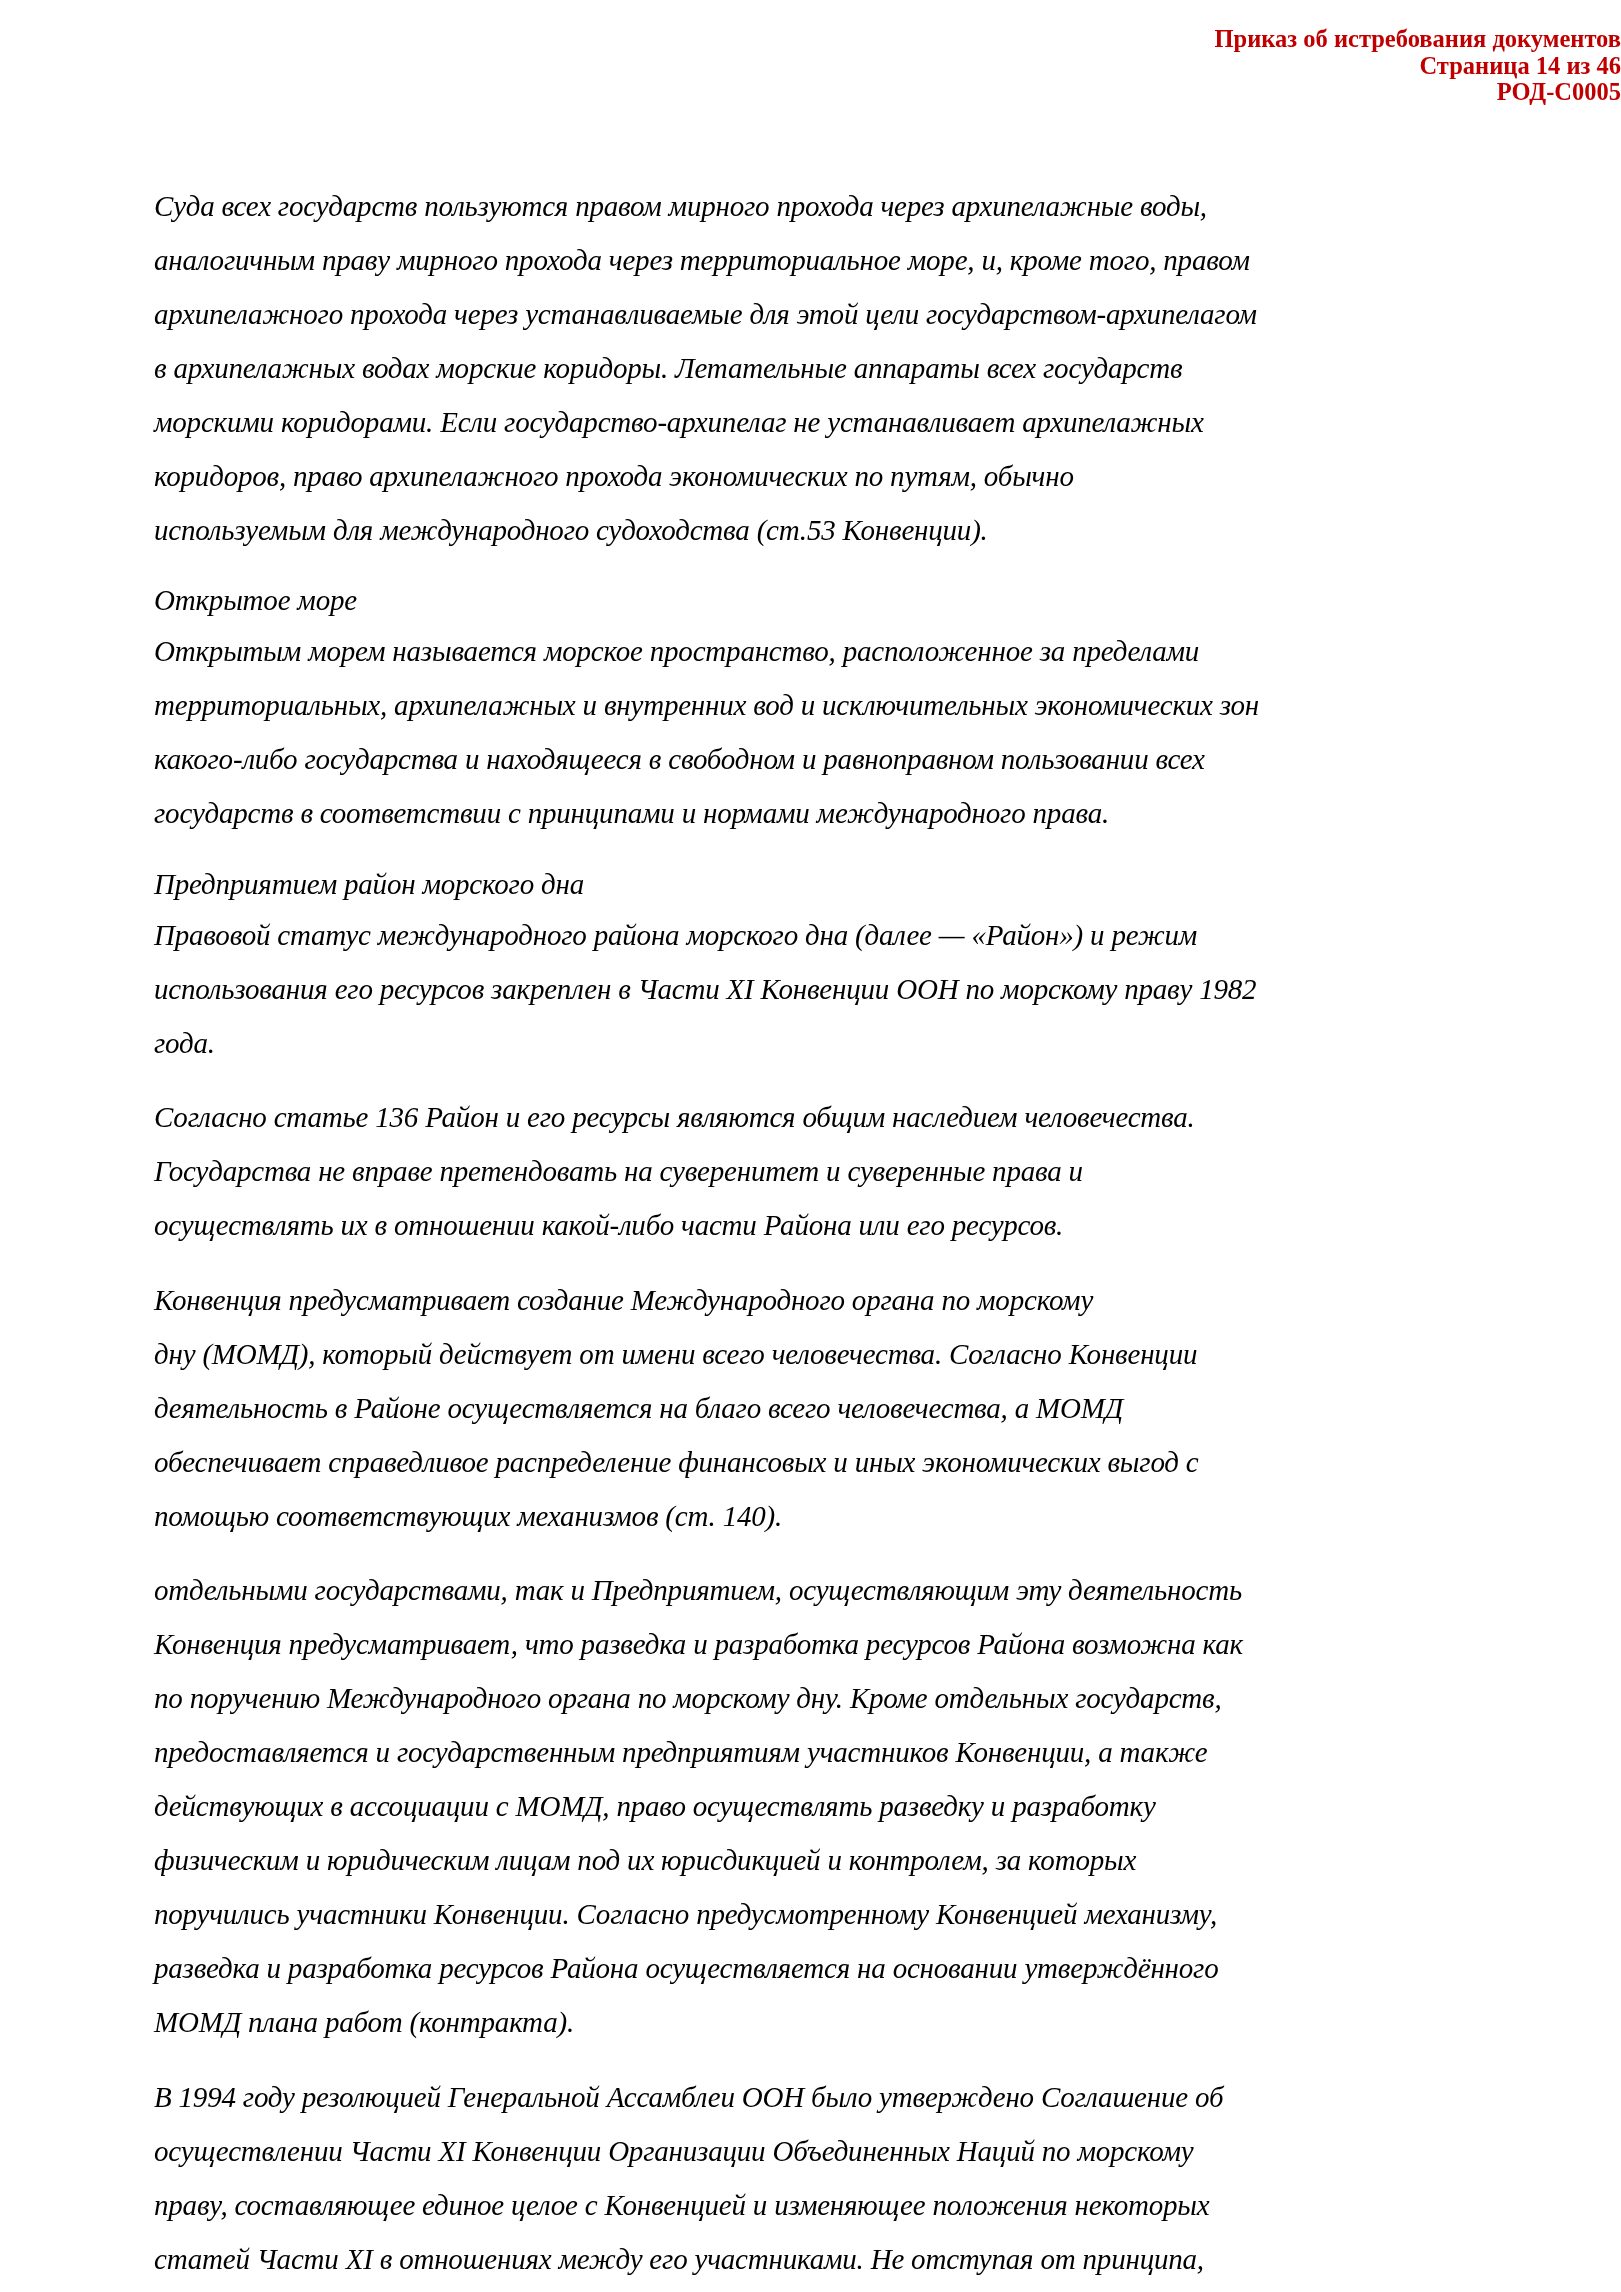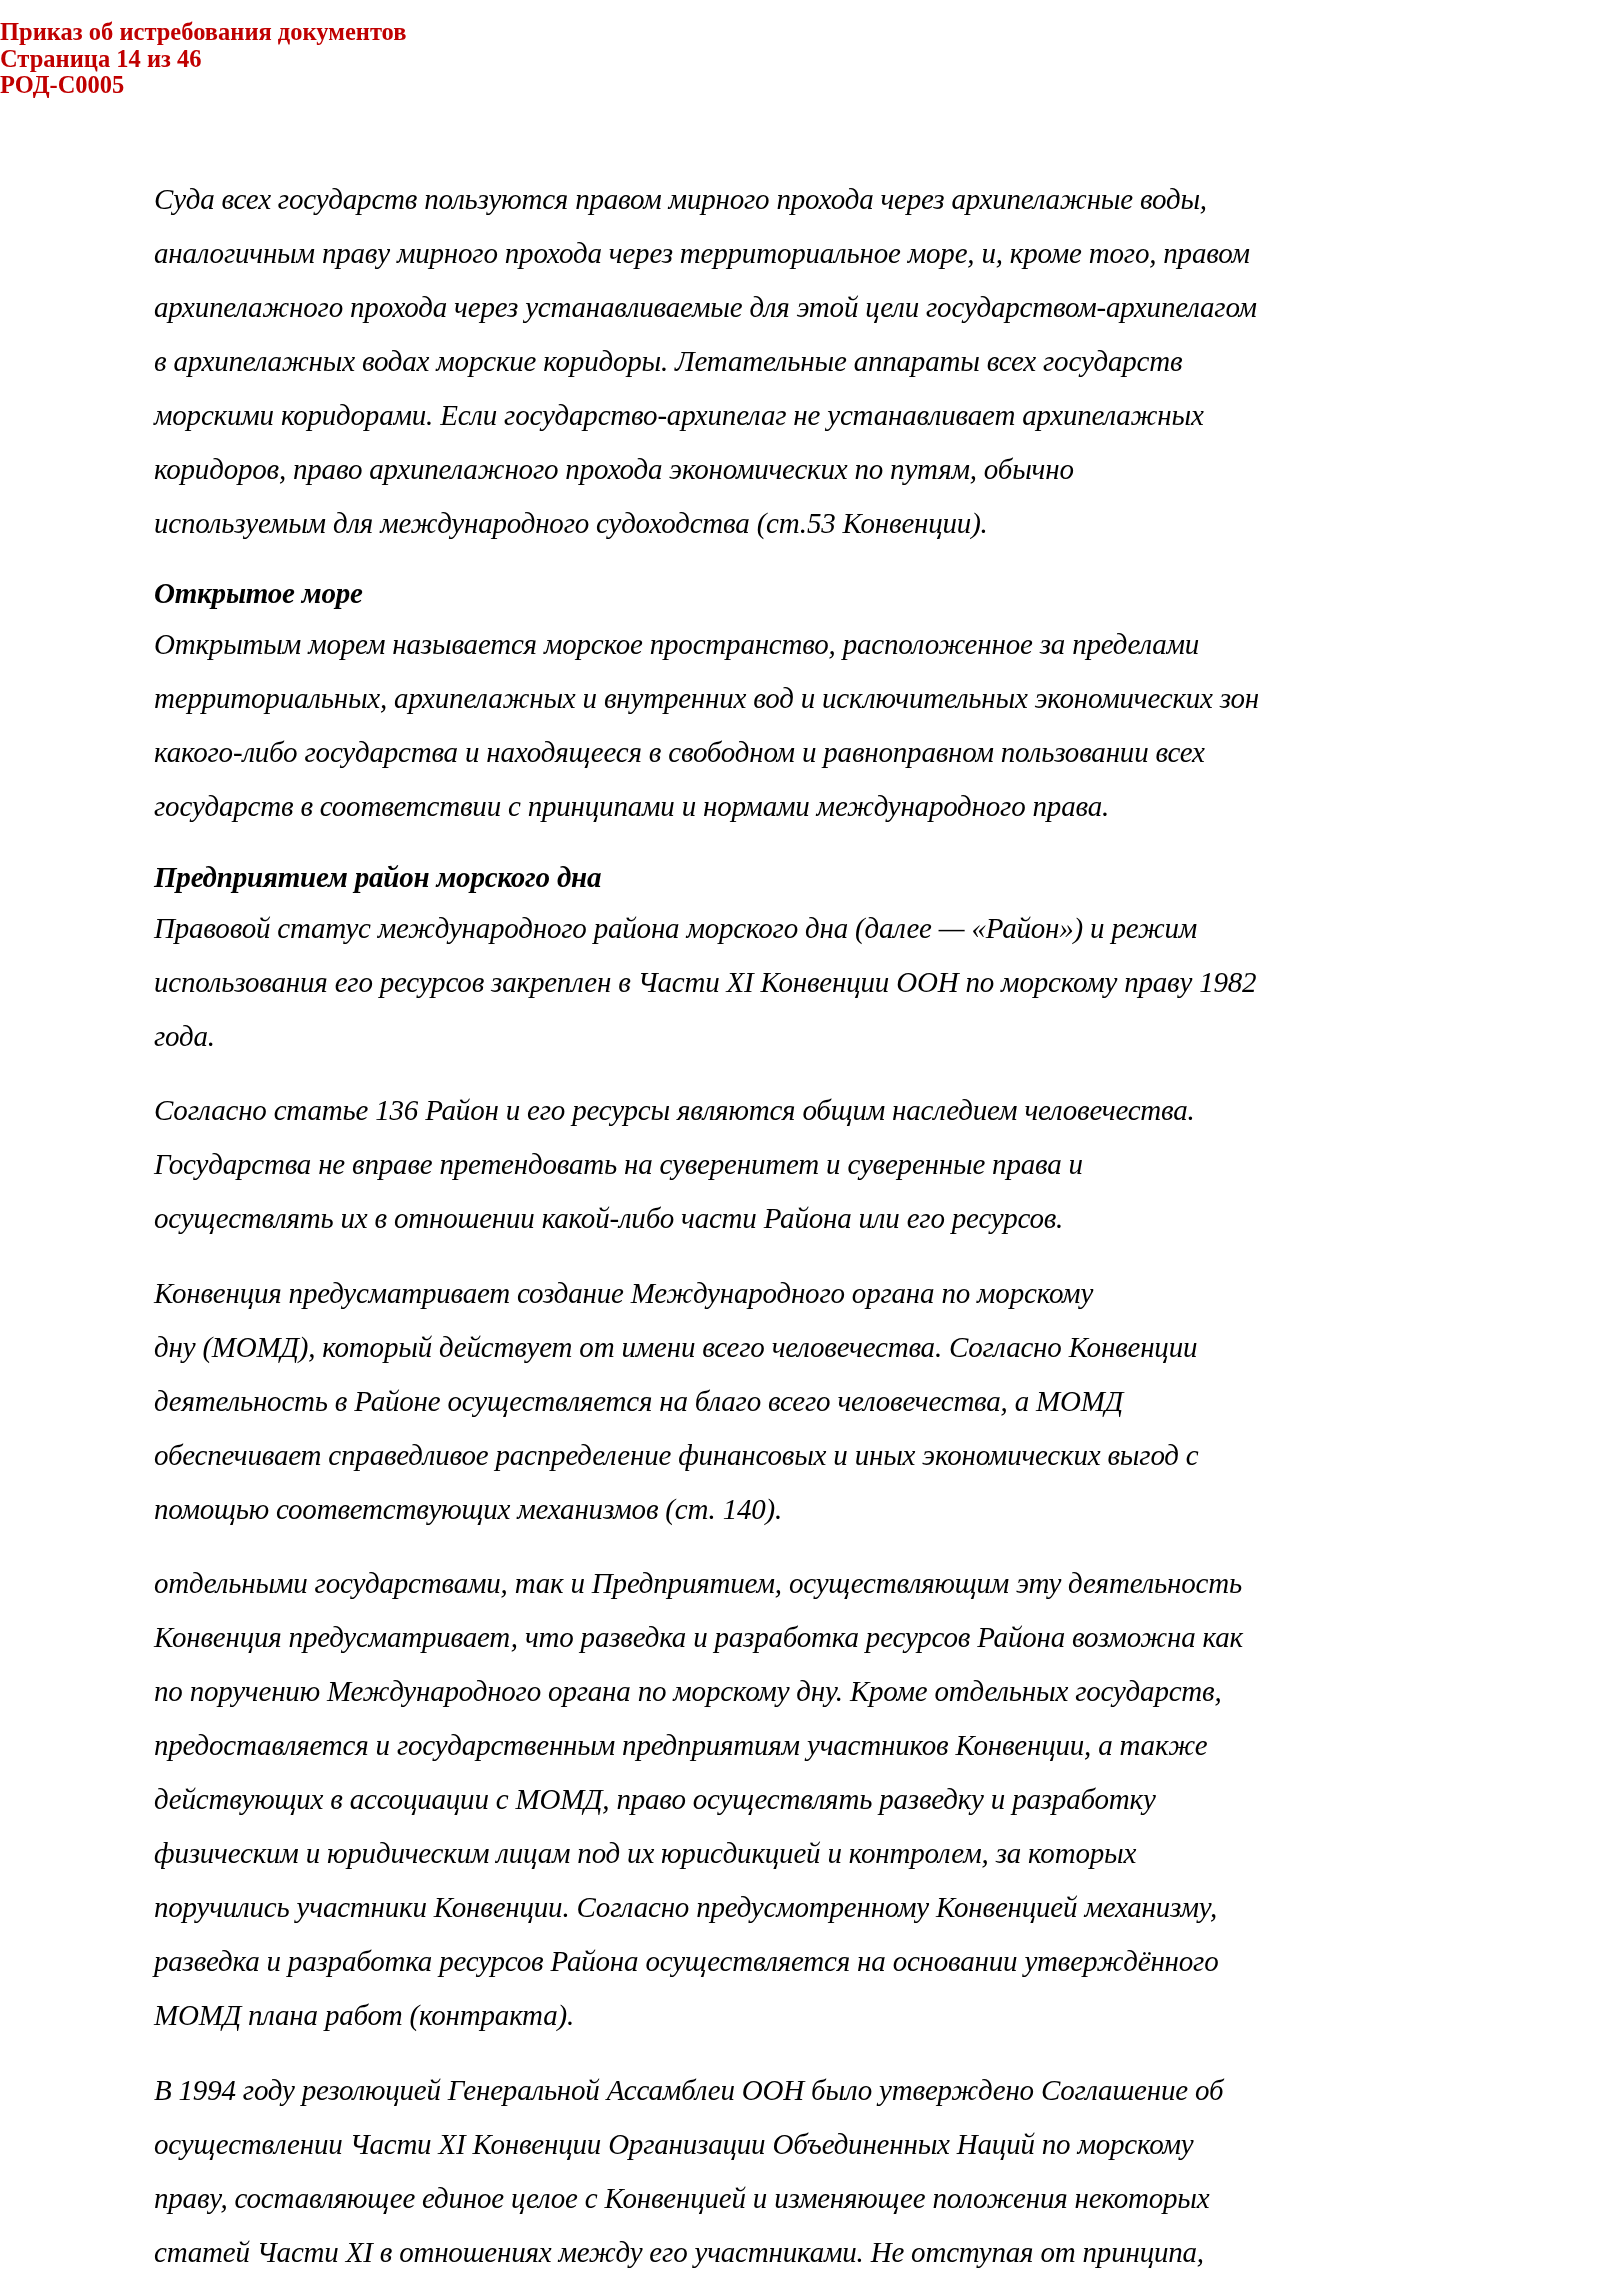--- a/index.html
+++ b/index.html
@@ -11,22 +11,22 @@
     position: relative;
     width: 1621px;
     height: 2293px;
     margin: 0 auto;
     background: #ffffff;
     overflow: hidden;
     font-family: "Liberation Serif", "DejaVu Serif", serif;
     color: #000000;
   }
   .doc-header {
-    padding-top: 19px;
-    text-align: left;
+    padding-top: 26px;
+    text-align: right;
     font-weight: bold;
     font-size: 24.5px;
     line-height: 26.5px;
     color: #c00000;
   }
   .doc-body {
     margin-top: 73px;
     padding-left: 154px;
     padding-right: 118px;
     font-style: italic;
@@ -37,21 +37,21 @@
     margin: 0 0 20.6px 0;
   }
   .line {
     height: 54px;
     line-height: 54px;
     white-space: nowrap;
   }
   .heading {
     height: 47px;
     line-height: 47px;
-    font-weight: bold;
+    font-weight: normal;
     white-space: nowrap;
   }
 </style>
 </head>
 <body>
 
 <div class="page" style="background: rgb(255, 255, 255); color: rgb(0, 0, 0);">
   <div class="doc-header" style="color: rgb(192, 0, 0);">
     <div class="doc-header-line">Приказ об истребования документов</div>
     <div class="doc-header-line">Страница 14 из 46</div>

